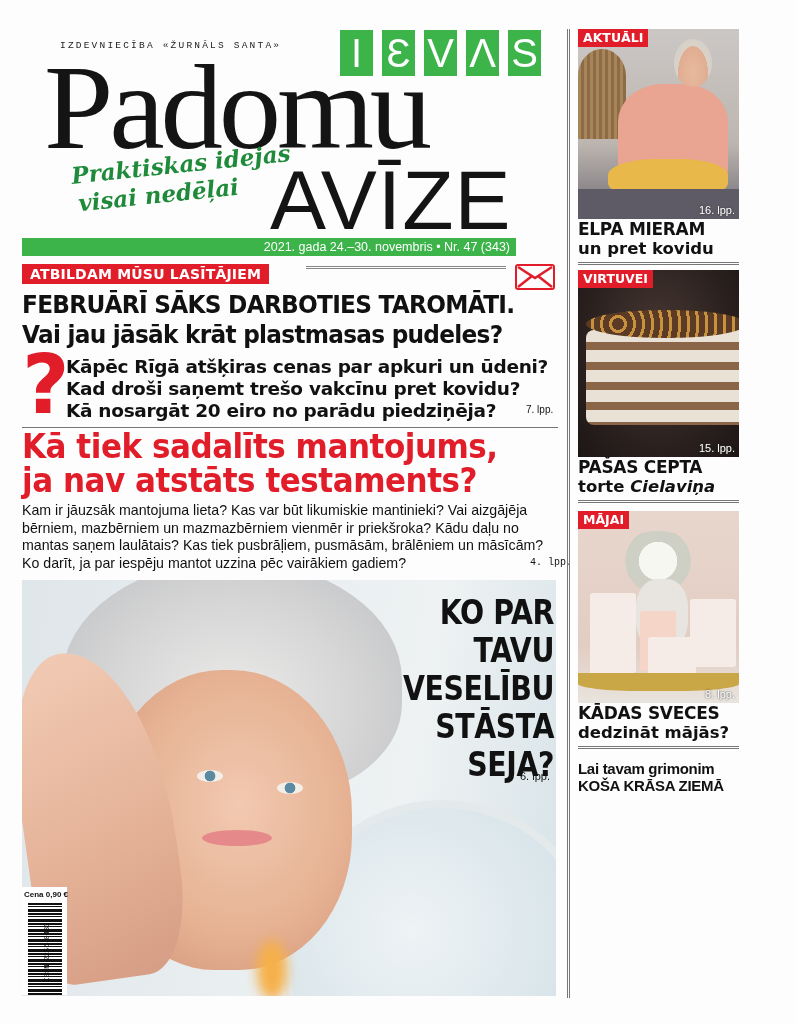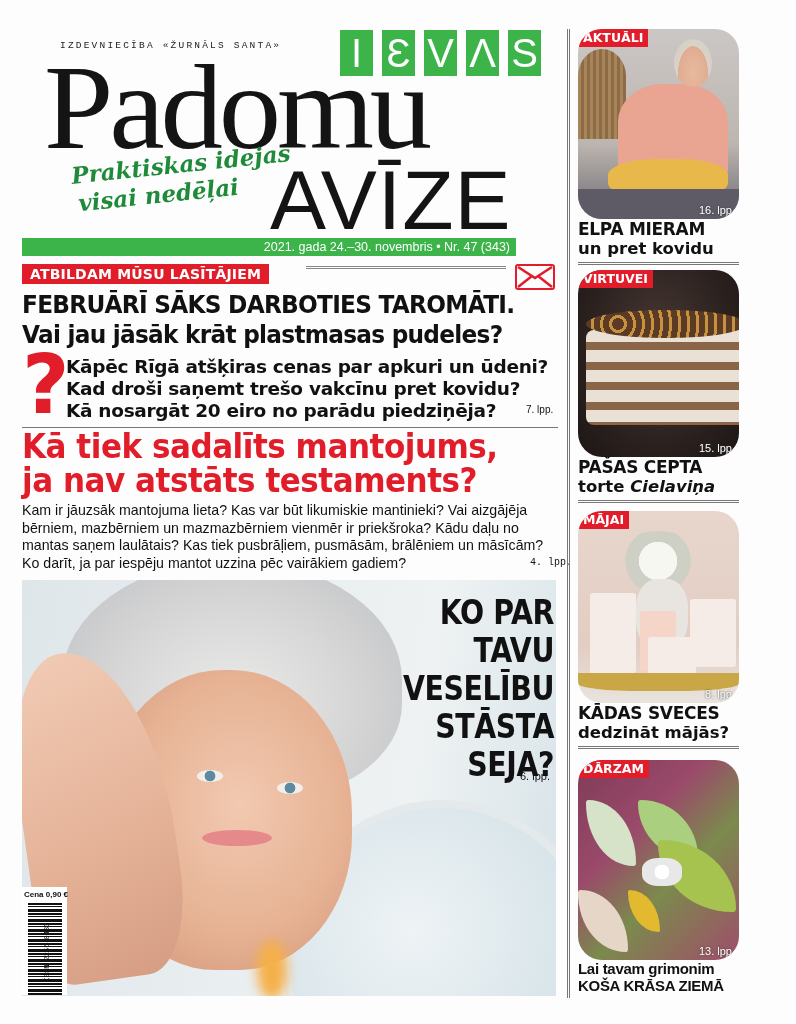--- a/index.html
+++ b/index.html
@@ -55,21 +55,21 @@
   
   .barcode-box { position: absolute; left: 22px; top: 887px; width: 45px; height: 108px; background: #fff; }
   .price { position: absolute; left: 24px; top: 890px; font-size: 8px; font-weight: bold; white-space: nowrap; }
   .barcode { position: absolute; left: 28px; top: 903px; width: 34px; height: 92px;
     background: repeating-linear-gradient(180deg, #111 0 2px, #fff 2px 3px, #111 3px 4px, #fff 4px 6px, #111 6px 9px, #fff 9px 10px); }
   .issn { position: absolute; left: 12px; top: 948px; font-size: 7px; transform: rotate(-90deg); transform-origin: center; white-space: nowrap; font-family: "Liberation Mono", monospace; width: 70px; text-align: center; }
 
   
   .side-rule { position: absolute; left: 567px; top: 29px; width: 3px; height: 969px; border-left: 1px solid #777; border-right: 1px solid #777; }
   .card { position: absolute; left: 578px; width: 161px; }
-  .card .img { position: relative; width: 161px; overflow: hidden; border-radius: 24px; }
+  .card .img { position: relative; width: 161px; overflow: hidden; }
   .card .cat { position: absolute; left: 0; top: 0; background: #e11d2a; color: #fff; font-family: "DejaVu Sans", sans-serif; font-weight: 900; font-size: 12.5px; padding: 1px 5px; height: 18px; line-height: 16px; z-index: 2; }
   .card .pp { position: absolute; right: 4px; bottom: 3px; color: #fff; font-size: 11px; text-shadow: 0 0 2px #333; z-index: 2; margin-top: 20px; }
   .card .t1 { font-family: "DejaVu Sans", sans-serif; font-weight: 900; font-size: 17.5px; line-height: 20px; letter-spacing: -0.3px; white-space: nowrap; transform: scaleX(0.97); transform-origin: left; }
   .card .t2 { font-family: "DejaVu Sans", sans-serif; font-weight: 900; font-size: 16.5px; line-height: 20px; white-space: nowrap; }
   .card .t2 i { font-style: italic; }
   .card .sep { height: 3px; border-top: 1px solid #777; border-bottom: 1px solid #777; margin-top: 3px; width: 161px; }
 
   .c1 { top: 29px; }
   .c1 .img { height: 190px; background: linear-gradient(180deg, #cbc7c5 0%, #bdb6b0 60%, #6e6a73 100%); }
   .c1 .lamp { position: absolute; left: 0; top: 20px; width: 48px; height: 90px; background: repeating-linear-gradient(90deg, #a7855b 0 3px, #8e6b45 3px 6px); border-radius: 50% 50% 0 0 / 30% 30% 0 0; }
@@ -220,25 +220,15 @@
     <div class="tray"></div>
     <div class="cat">MĀJAI</div>
     <div class="pp">8. lpp.</div>
   </div>
   <div class="t1">KĀDAS SVECES</div>
   <div class="t2">dedzināt mājās?</div>
   <div class="sep"></div>
 </div>
 
 <div class="card c4">
-  <div class="img">
-    <div class="leaf c"></div>
-    <div class="leaf a"></div>
-    <div class="leaf b"></div>
-    <div class="leaf d"></div>
-    <div class="leaf e"></div>
-    <div class="berries"></div>
-    <div class="cat">DĀRZAM</div>
-    <div class="pp">13. lpp.</div>
-  </div>
   <div class="t3">Lai tavam grimonim</div>
   <div class="t3">KOŠA KRĀSA ZIEMĀ</div>
 </div>
 
 </body></html>

